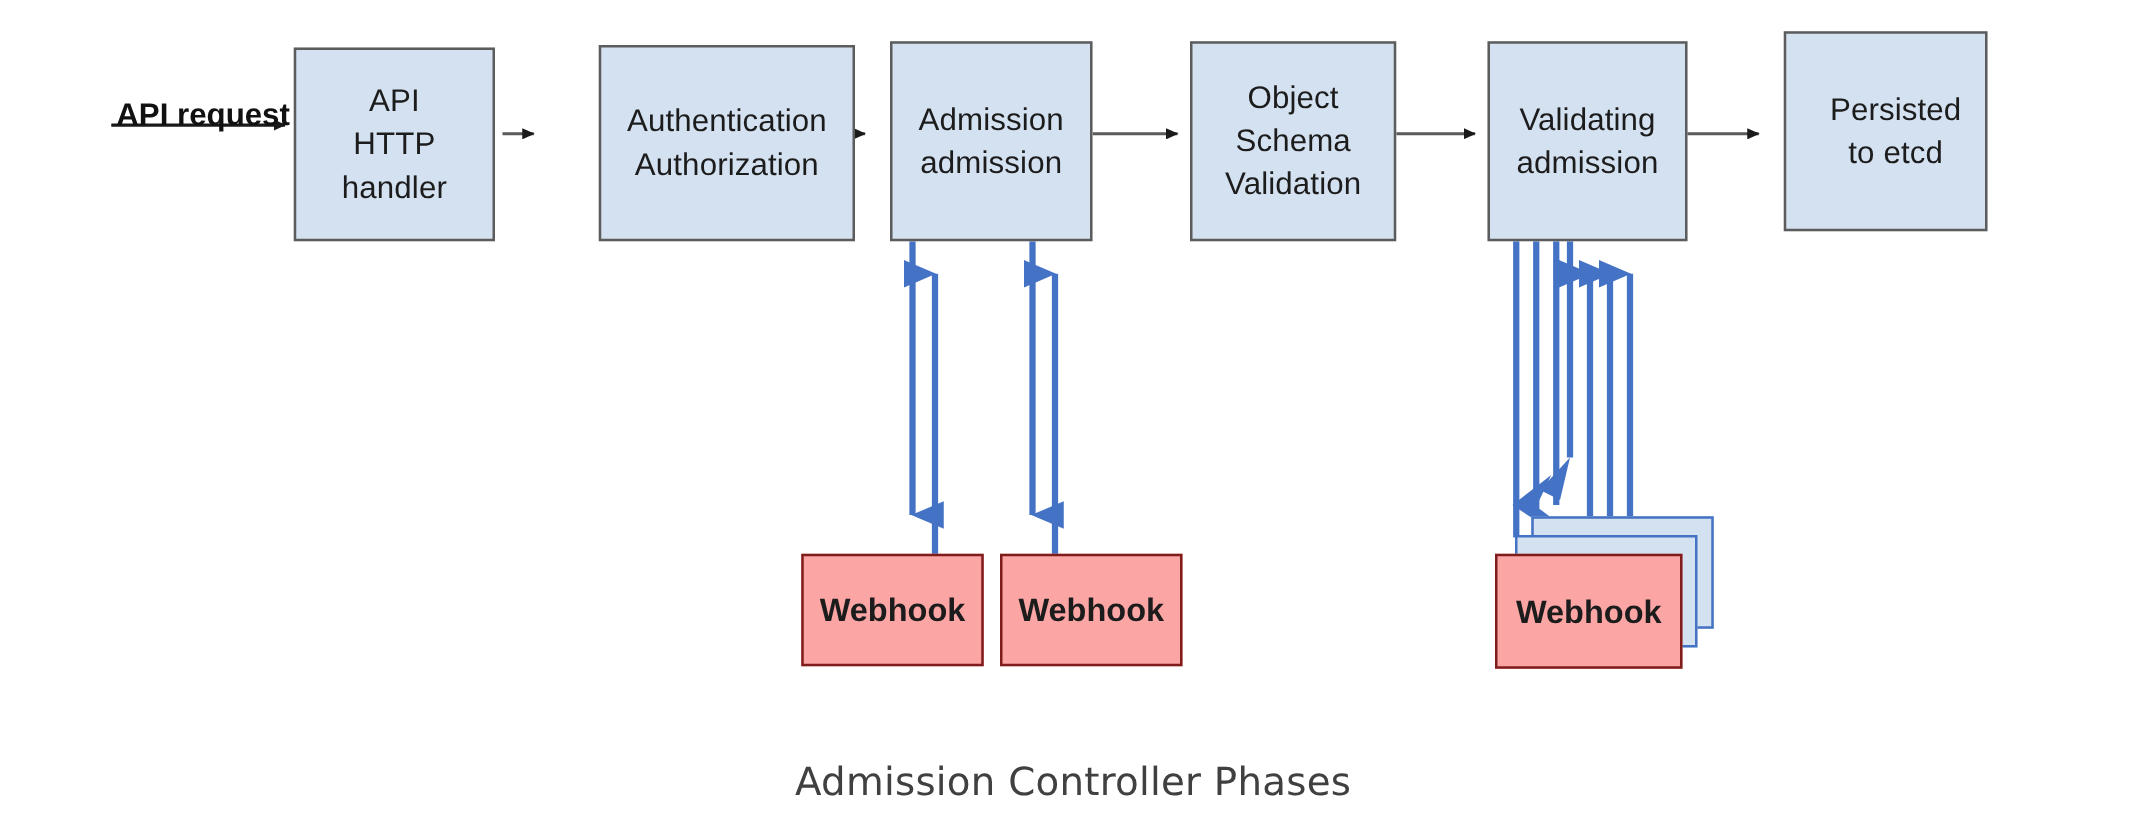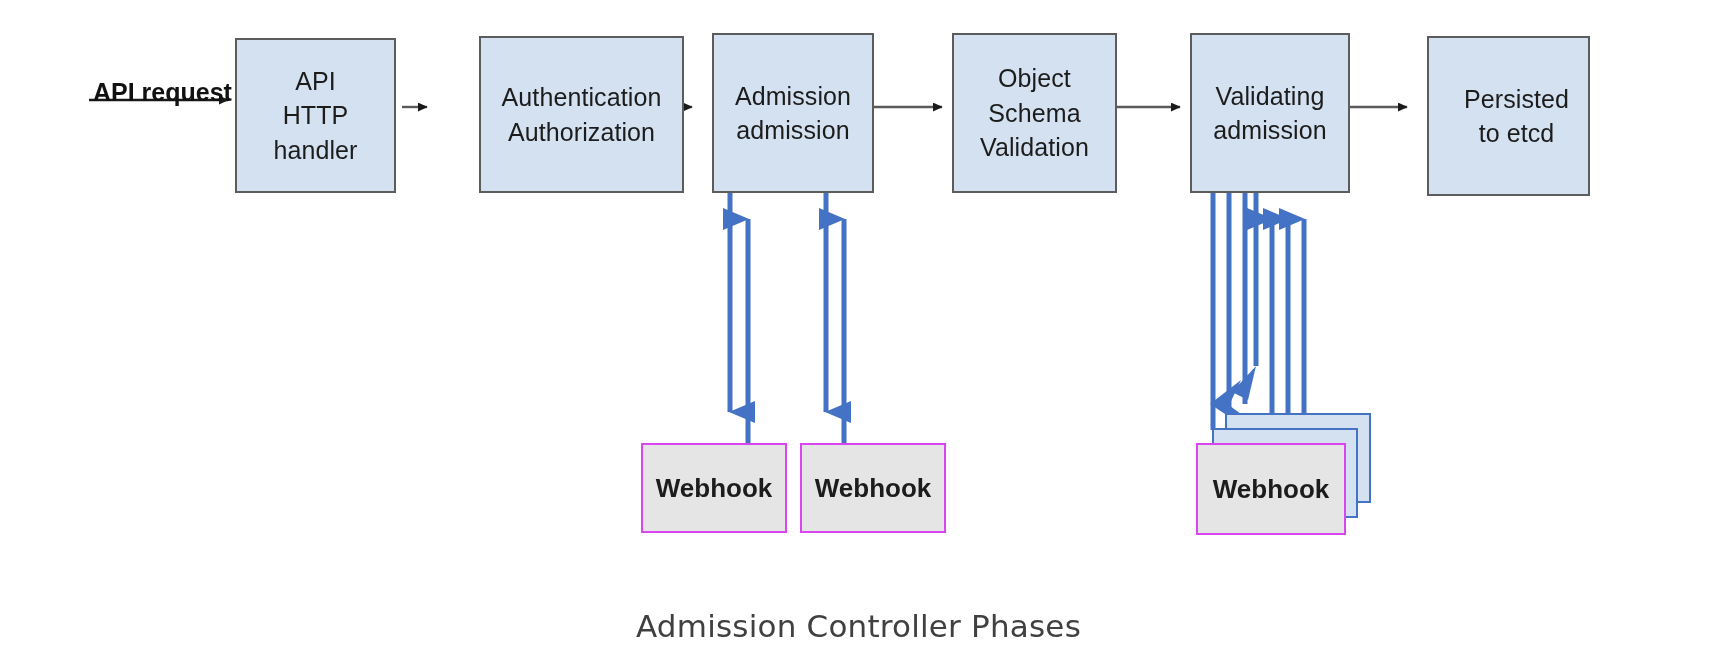--- a/index.html
+++ b/index.html
@@ -26,22 +26,22 @@
     font-size:25px;
     line-height:1.38;
     letter-spacing:.1px;
     font-family:"Liberation Sans", sans-serif;
   }
   .phase-box .lines{width:100%;}
   .phase-box .ln{display:block;white-space:nowrap;}
 
   .webhook-box{
     position:absolute;
-    background:#e5e5e5;
-    border:2px solid #d946ef;
+    background:#fca5a5;
+    border:2px solid #7f1d1d;
     box-sizing:border-box;
     display:flex;
     align-items:center;
     justify-content:center;
     font-weight:bold;
     font-size:26px;
     color:#1c1c1c;
     font-family:"Liberation Sans", sans-serif;
   }
   .webhook-ghost{
@@ -169,21 +169,21 @@
     </span>
   </div>
 
   <div class="phase-box" style="left:1190px;top:33px;width:160px;height:160px;">
     <span class="lines">
       <span class="ln">Validating</span>
       <span class="ln">admission</span>
     </span>
   </div>
 
-  <div class="phase-box" style="left:1427px;top:36px;width:163px;height:160px;padding-left:16px;">
+  <div class="phase-box" style="left:1427px;top:25px;width:163px;height:160px;padding-left:16px;">
     <span class="lines">
       <span class="ln">Persisted</span>
       <span class="ln">to etcd</span>
     </span>
   </div>
 
   <div class="webhook-box" style="left:641px;top:443px;width:146px;height:90px;">
     <span>Webhook</span>
   </div>
 

